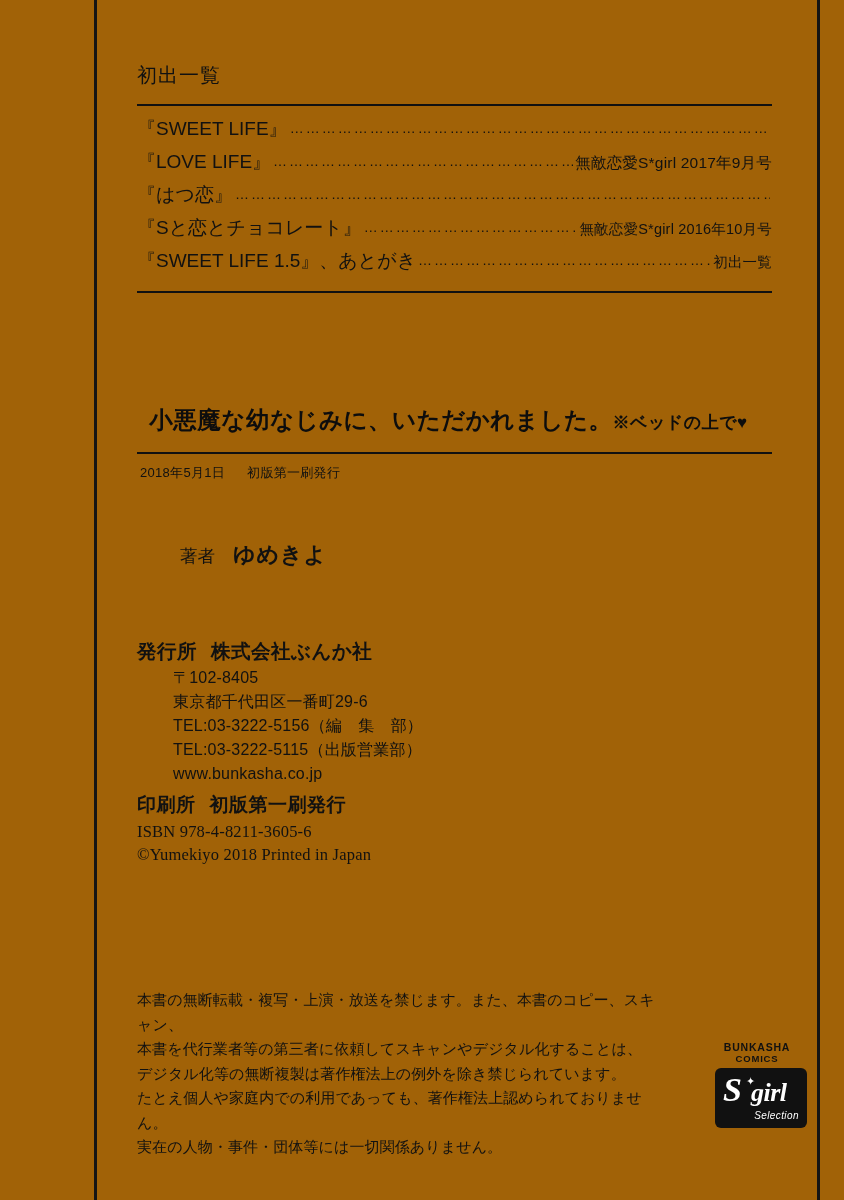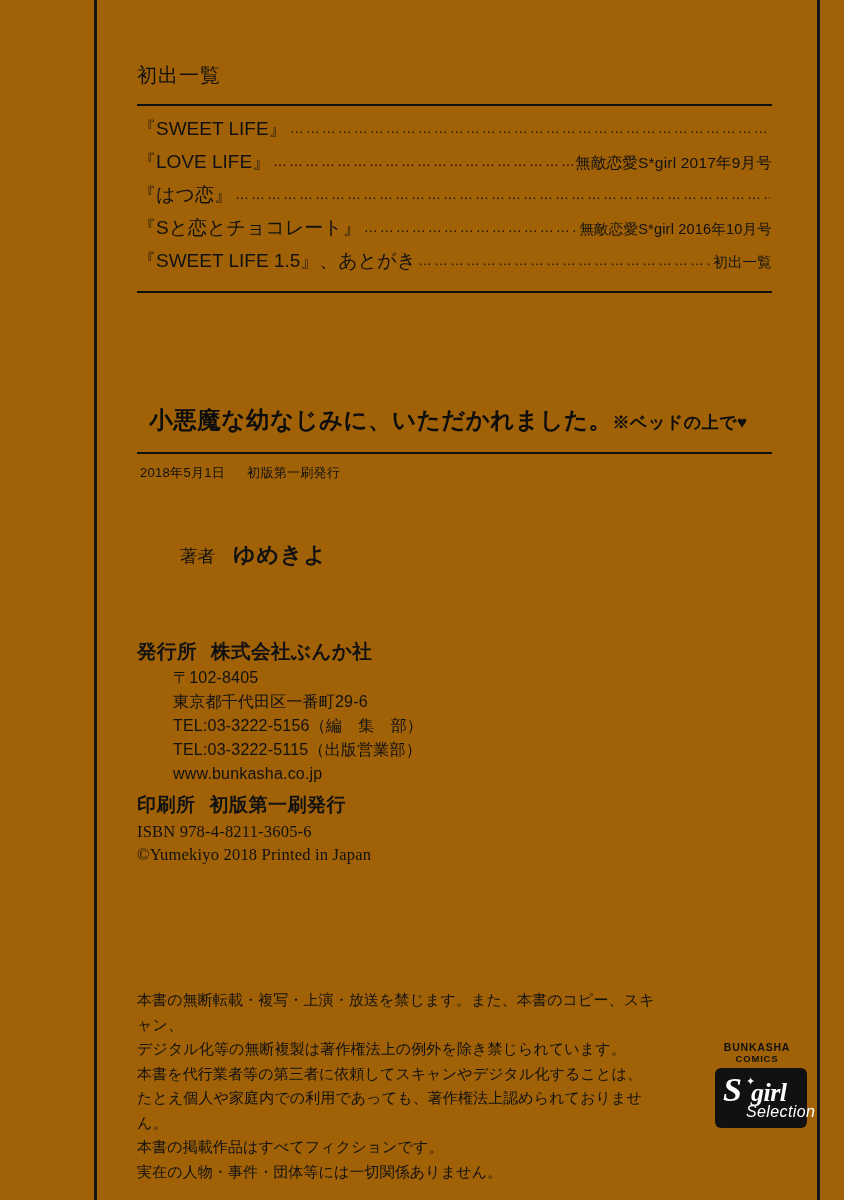--- a/index.html
+++ b/index.html
@@ -242,21 +242,21 @@
     top: 8px;
     font-size: 11px;
     line-height: 11px;
   }
   .logo .badge .sel {
     position: absolute;
     left: 0;
     right: 0;
     bottom: 7px;
     text-align: center;
-    font-size: 16px;
+    font-size: 10px;
     font-style: italic;
     letter-spacing: 0.4px;
     margin-left: 31px;
   }
 </style>
 </head>
 <body>
 
 <div class="page">
 
@@ -317,24 +317,23 @@
     <div class="addr">www.bunkasha.co.jp</div>
     <div class="printer">
       <span>印刷所</span><span class="pad"></span><span>初版第一刷発行</span>
     </div>
     <div class="isbn">ISBN 978-4-8211-3605-6</div>
     <div class="copy">©Yumekiyo 2018 Printed in Japan</div>
   </div>
 
   <div class="legal">
     <div>本書の無断転載・複写・上演・放送を禁じます。また、本書のコピー、スキャン、</div>
+    <div>本書を代行業者等の第三者に依頼してスキャンやデジタル化することは、</div>
     <div>デジタル化等の無断複製は著作権法上の例外を除き禁じられています。</div>
-    <div>本書を代行業者等の第三者に依頼してスキャンやデジタル化することは、</div>
     <div>たとえ個人や家庭内での利用であっても、著作権法上認められておりません。</div>
-    <div>本書の掲載作品はすべてフィクションです。</div>
     <div>実在の人物・事件・団体等には一切関係ありません。</div>
   </div>
 
   <div class="logo">
     <div class="top-l1">BUNKASHA</div>
     <div class="top-l2">COMICS</div>
     <div class="badge">
       <span class="s">S</span>
       <span class="star">✦</span>
       <span class="g">girl</span>

